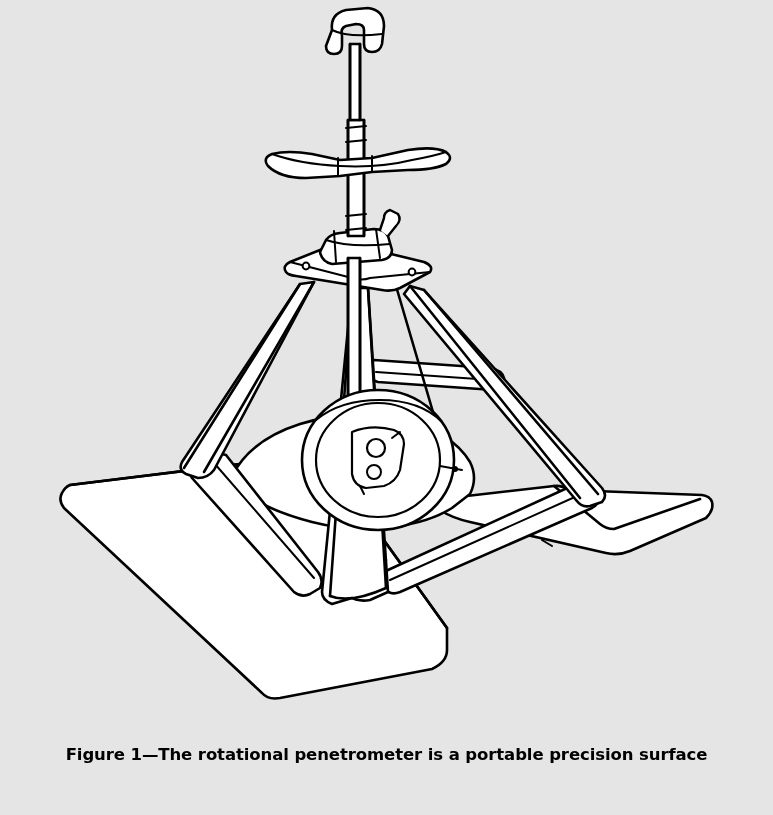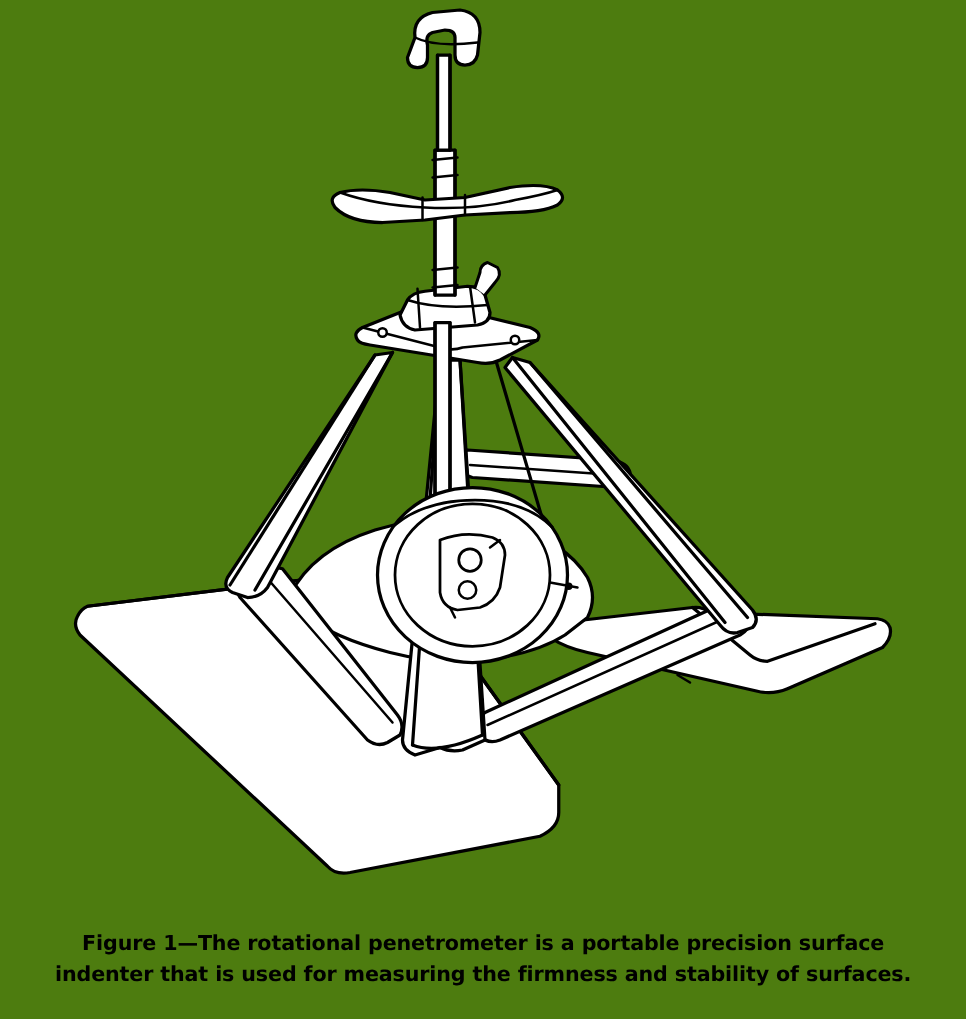--- a/index.html
+++ b/index.html
@@ -11,21 +11,21 @@
     width: 773px;
     height: 815px;
     font-family: "DejaVu Sans", sans-serif;
     color: #000000;
     overflow: hidden;
   }
   #page {
     position: relative;
     width: 773px;
     height: 815px;
-    background: #4d7c0f;
+    background: #e5e5e5;
   }
   #figure-illustration {
     position: absolute;
     left: 0;
     top: 0;
     width: 773px;
     height: 740px;
   }
   #figure-illustration svg {
     display: block;
@@ -169,16 +169,15 @@
       <g>
         <path d="M332 30 Q330 14 346 10 L368 8 Q384 10 384 26 L382 44 Q380 52 372 52 Q364 52 364 44 L364 30 Q364 24 356 24 L346 26 Q340 28 342 36 L342 46 Q342 54 334 54 Q326 54 326 46 Z" fill="#ffffff"></path>
         <path d="M332 30 Q348 38 382 34" fill="none" stroke-width="2"></path>
       </g>
 
     </svg>
   </div>
 
   <div id="figure-caption">
     <span class="cap-line">Figure 1—The rotational penetrometer is a portable precision surface</span>
-    <span class="cap-line">indenter that is used for measuring the firmness and stability of surfaces.</span>
   </div>
 
 </div>
 
 </body></html>

